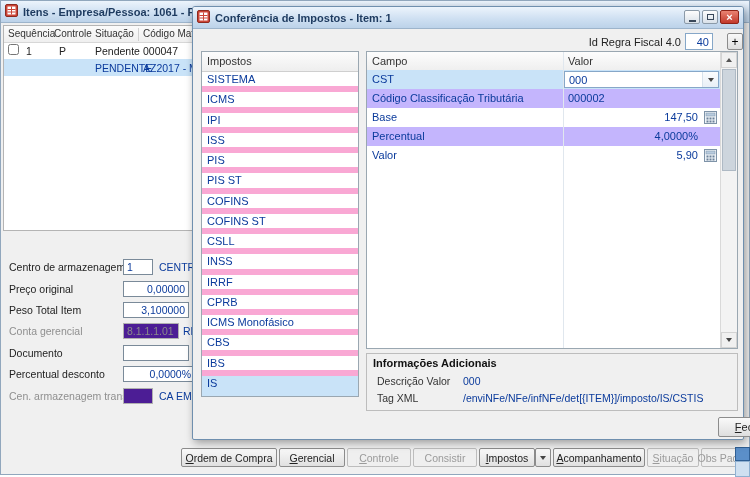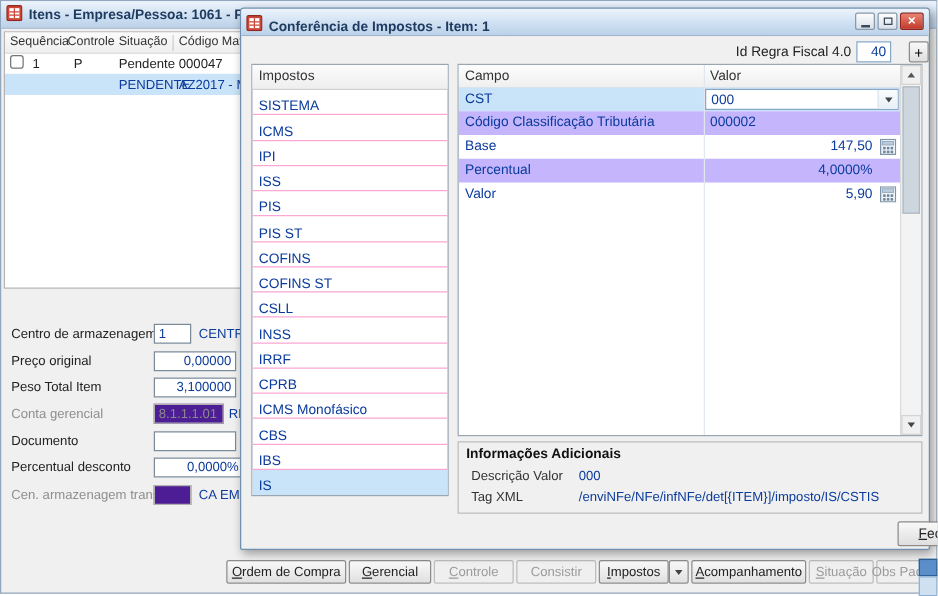--- a/index.html
+++ b/index.html
@@ -48,35 +48,35 @@
        font-size:10.5px;color:#222;padding:0;display:flex;align-items:center;justify-content:center;}
   .btn span{display:block;white-space:nowrap;}
   .btn.disabled{color:#9b9b9b;background:#efefef;border-color:#bdbdbd;}
   .mn::first-letter{text-decoration:underline;}
   .tri-down{width:0;height:0;border-left:3.5px solid transparent;border-right:3.5px solid transparent;border-top:4px solid #444;}
   .tri-up{width:0;height:0;border-left:3.5px solid transparent;border-right:3.5px solid transparent;border-bottom:4px solid #555;}
 
   
   .dialog{left:192px;top:6px;width:552px;height:434px;z-index:10;border:1px solid #6f8fae;
           border-radius:3px 3px 2px 2px;box-shadow:2px 3px 8px rgba(0,0,0,.35);}
-  .dialog .titlebar{border-radius:2px 2px 0 0;align-items:flex-end;}
+  .dialog .titlebar{border-radius:2px 2px 0 0;}
 
   .idregra-label{position:absolute;left:300px;top:29px;width:188px;text-align:right;color:#222;}
   .idregra-input{position:absolute;left:492px;top:26px;width:28px;height:17px;box-sizing:border-box;
        border:1px solid #86a7c8;background:#fff;color:#0b3b9c;text-align:right;padding:0 3px;
        font-family:"Liberation Sans",sans-serif;font-size:11px;}
   .plus-btn{position:absolute;left:534px;top:26px;width:16px;height:17px;box-sizing:border-box;
        border:1px solid #8c8c8c;border-radius:2px;background:linear-gradient(#f9f9f9,#dedede);
        font-size:12px;line-height:14px;text-align:center;padding:0;font-family:"Liberation Sans",sans-serif;}
 
   .tax-list{position:absolute;left:8px;top:44px;width:158px;height:346px;background:#fff;
             border:1px solid #9aa7b1;box-sizing:border-box;display:flex;flex-direction:column;}
   .tax-header{height:19px;line-height:19px;padding-left:5px;background:linear-gradient(#fcfcfc,#eeeeee);
               border-bottom:1px solid #cfcfcf;color:#333;}
-  .tax-item{flex:1;display:flex;align-items:flex-end;padding-left:5px;color:#0b3b9c;border-bottom:1px solid #f9a8d4;}
+  .tax-item{flex:1;display:flex;align-items:center;padding-left:5px;color:#0b3b9c;border-bottom:6px solid #f9a8d4;}
   .tax-item.selected{background:#c9e3f8;border-bottom-color:#c9e3f8;}
 
   .fields-grid{position:absolute;left:173px;top:44px;width:372px;height:298px;background:#fff;
                border:1px solid #9aa7b1;box-sizing:border-box;}
   .grid-header{position:absolute;left:0;top:0;right:17px;height:18px;background:linear-gradient(#fdfdfd,#efefef);
                border-bottom:1px solid #d5d5d5;color:#333;}
   .grid-header span{position:absolute;top:3px;}
   .grow{position:absolute;left:0;right:17px;height:19px;}
   .grow .campo{position:absolute;left:5px;top:0;line-height:19px;color:#0b3b9c;white-space:nowrap;}
   .grow .val-left{position:absolute;left:201px;top:0;line-height:19px;color:#0b3b9c;}

